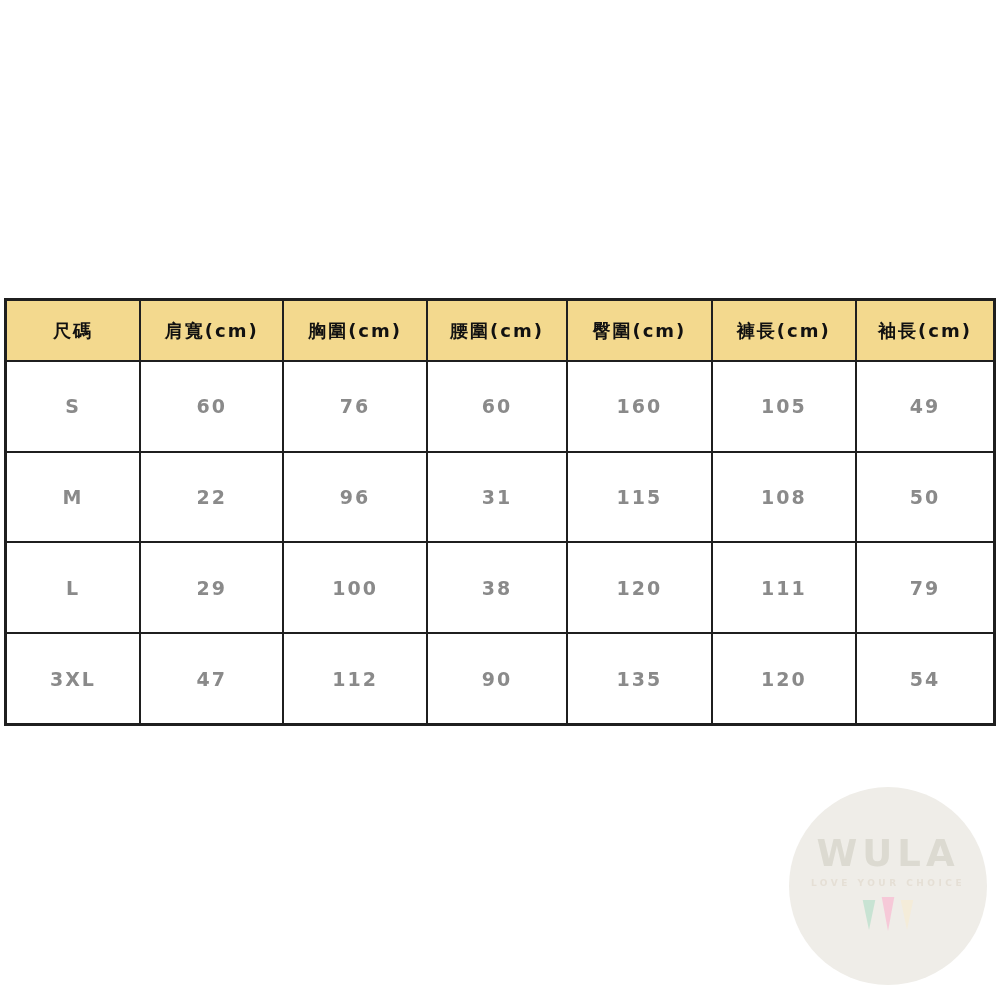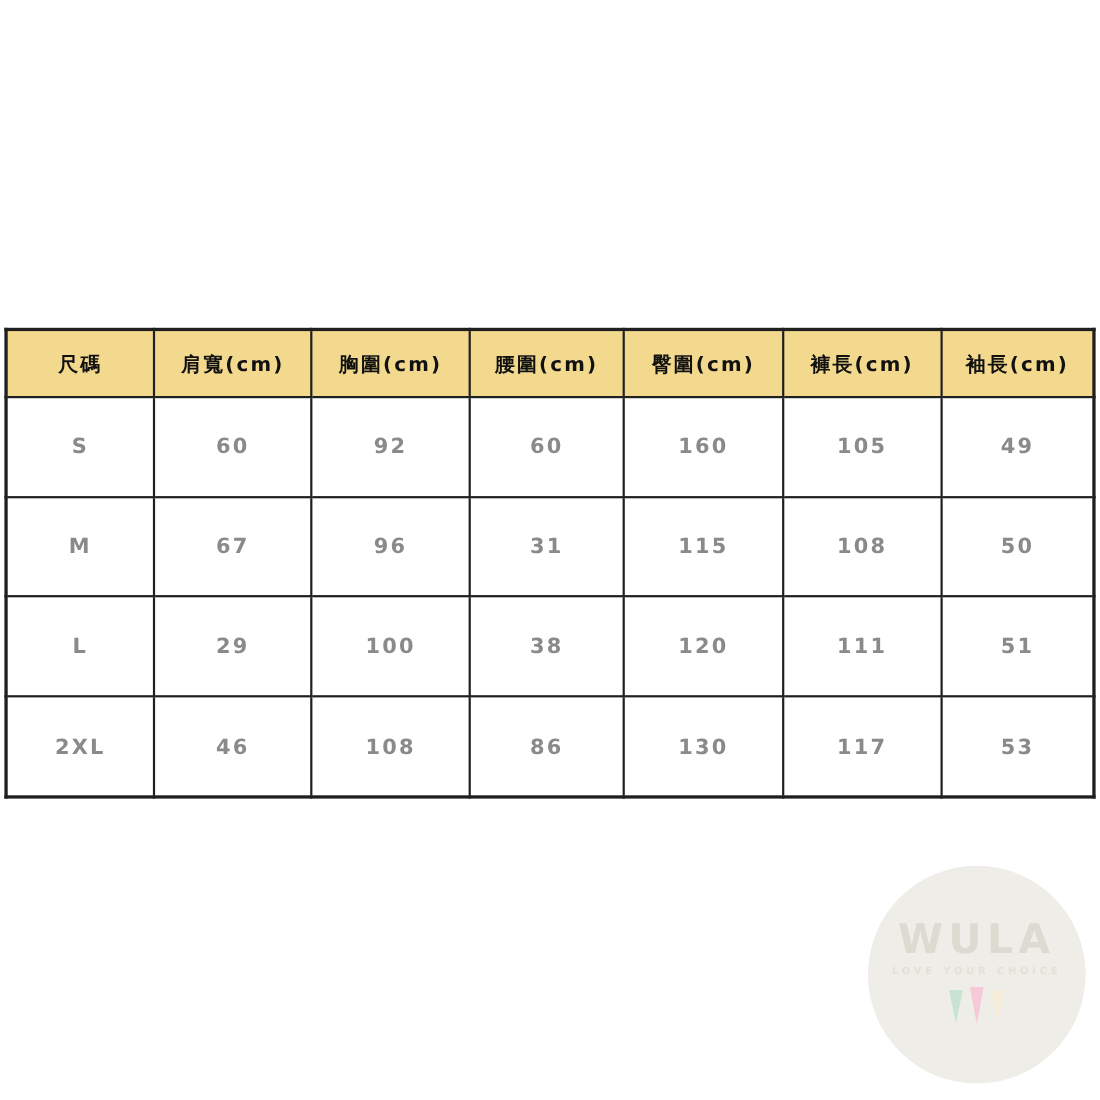--- a/index.html
+++ b/index.html
@@ -115,52 +115,52 @@
           <th>腰圍(cm)</th>
           <th>臀圍(cm)</th>
           <th>褲長(cm)</th>
           <th>袖長(cm)</th>
         </tr>
       </thead>
     <tbody>
         <tr>
           <td>S</td>
           <td>60</td>
-          <td>92</td>
+          <td>76</td>
           <td>60</td>
           <td>160</td>
           <td>105</td>
           <td>49</td>
         </tr>
         <tr>
           <td>M</td>
-          <td>67</td>
+          <td>22</td>
           <td>96</td>
           <td>31</td>
           <td>115</td>
           <td>108</td>
           <td>50</td>
         </tr>
         <tr>
           <td>L</td>
           <td>29</td>
           <td>100</td>
           <td>38</td>
           <td>120</td>
           <td>111</td>
-          <td>51</td>
+          <td>79</td>
         </tr>
         <tr>
-          <td>2XL</td>
-          <td>46</td>
-          <td>108</td>
-          <td>86</td>
-          <td>130</td>
-          <td>117</td>
-          <td>53</td>
+          <td>3XL</td>
+          <td>47</td>
+          <td>112</td>
+          <td>90</td>
+          <td>135</td>
+          <td>120</td>
+          <td>54</td>
         </tr>
       </tbody>
   </table>
 
   <div class="watermark">
     <div class="wm-brand">WULA</div>
     <div class="wm-tagline">LOVE YOUR CHOICE</div>
     <div class="wm-cones">
       <span class="cone cone-green"></span>
       <span class="cone cone-pink"></span>

